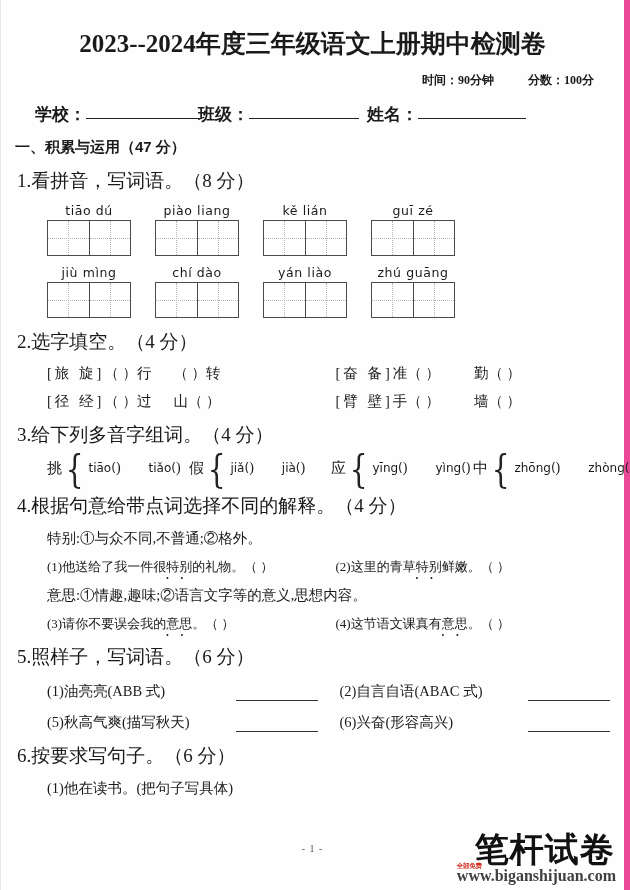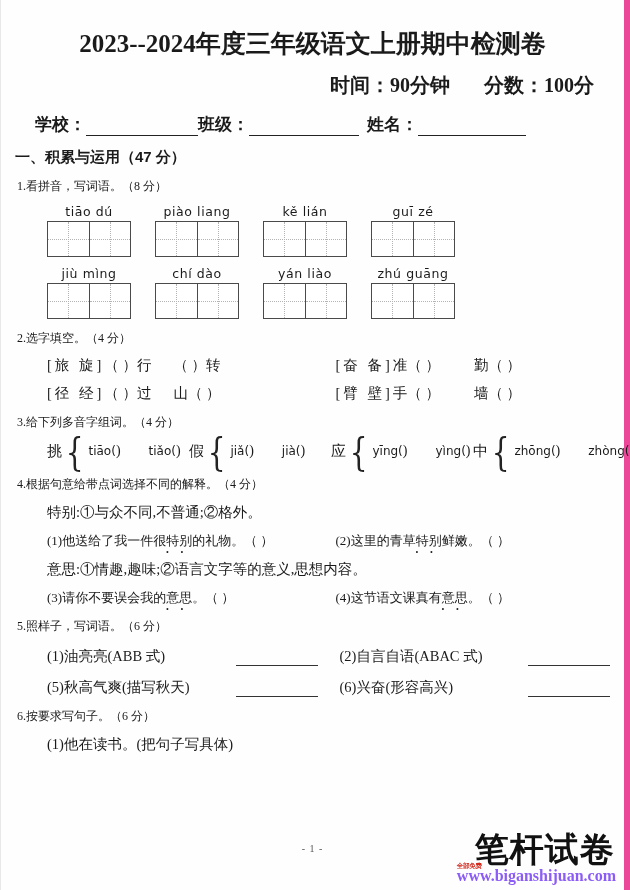--- a/index.html
+++ b/index.html
@@ -32,26 +32,26 @@
     margin: 0;
     padding: 27px 0 0 0;
     font-family: "Liberation Serif", "DejaVu Serif", serif;
     white-space: nowrap;
   }
   .meta-row {
     display: flex;
     justify-content: flex-end;
     gap: 34px;
     padding: 12px 30px 0 0;
-    font-size: 20px;
+    font-size: 12px;
     font-weight: 600;
   }
   .ident-row {
     display: flex;
-    align-items: flex-end;
+    align-items: flex-start;
     padding: 14px 14px 0 34px;
     font-size: 17px;
     font-weight: 600;
   }
   .ident-row .lbl { white-space: nowrap; }
   .rule {
     display: inline-block;
     border-bottom: 1.4px solid #222;
     height: 15px;
   }
@@ -60,21 +60,21 @@
   .rule.r3 { width: 108px; }
 
   
   .sec-head {
     font-size: 15px;
     font-weight: 700;
     padding: 12px 0 0 14px;
     font-family: "Liberation Sans", "DejaVu Sans", sans-serif;
   }
   .q-head {
-    font-size: 12px;
+    font-size: 19px;
     padding: 11px 0 0 16px;
   }
 
   
   .pin-row {
     display: flex;
     padding-left: 46px;
     margin-top: 9px;
     font-family: "DejaVu Sans", sans-serif;
     font-size: 12.5px;
@@ -249,21 +249,21 @@
     font-size: 6.5px;
     color: #d22b1e;
     font-weight: 700;
     font-family: "Liberation Sans", "DejaVu Sans", sans-serif;
     letter-spacing: -0.3px;
   }
   .wm-url {
     font-size: 16px;
     font-family: "Liberation Serif", "DejaVu Serif", serif;
     font-weight: 700;
-    color: #8b5cf6;
+    color: #404040;
     margin-top: 2px;
     letter-spacing: 0px;
   }
 </style>
 </head>
 <body>
 
 <div class="page">
 
   <div class="doc-title">2023--2024年度三年级语文上册期中检测卷</div>

